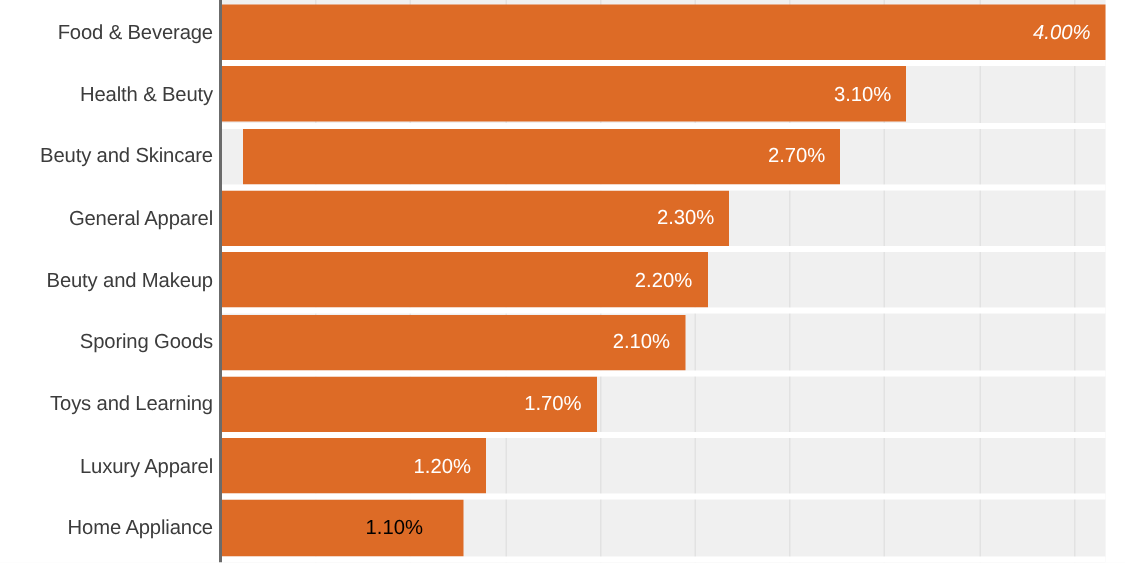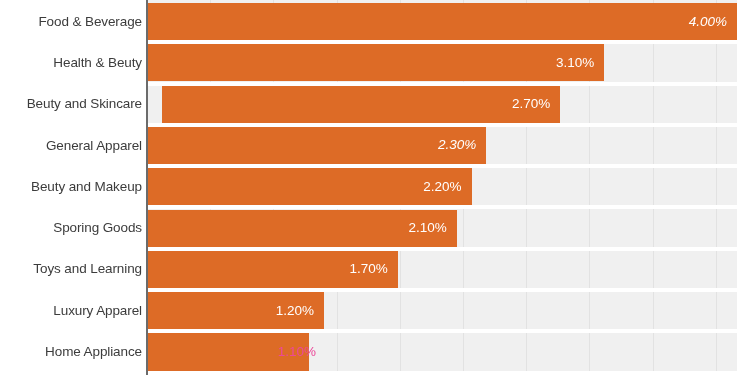--- a/index.html
+++ b/index.html
@@ -133,21 +133,21 @@
         <div class="bar-value" style="left: 580px; transform: translate(-100%, -50%); color: rgb(255, 255, 255); font-style: italic;">4.00%</div>
       </div>
       <div class="bar-row" style="left: 147px; top: 44.3px; height: 37.2px; width: 590px;">
         <div class="bar" title="Health &amp; Beuty 3.10%" style="width: 457.3px; background: rgb(221, 107, 38);"></div>
         <div class="bar-value" style="left: 447.25px; transform: translate(-100%, -50%); color: rgb(255, 255, 255); text-align: center;">3.10%</div>
       </div>
       <div class="bar-row" style="left: 162px; top: 85.6px; height: 37.2px; width: 590px;">
         <div class="bar" title="Beuty and Skincare 2.70%" style="width: 398.3px; background: rgb(221, 107, 38);"></div>
         <div class="bar-value" style="left: 388.25px; transform: translate(-100%, -50%); color: rgb(255, 255, 255);">2.70%</div>
       </div>
-      <div class="bar-row" style="left: 147px; top: 126.9px; height: 37.2px; width: 494px; font-style: italic;">
+      <div class="bar-row" style="left: 147px; top: 126.9px; height: 37.2px; width: 494px;">
         <div class="bar" title="General Apparel 2.30%" style="width: 339.3px; background: rgb(221, 107, 38);"></div>
         <div class="bar-value" style="left: 329.25px; transform: translate(-100%, -50%); color: rgb(255, 255, 255);">2.30%</div>
       </div>
       <div class="bar-row" style="left: 147px; top: 168.2px; height: 37.2px; width: 590px;">
         <div class="bar" title="Beuty and Makeup 2.20%" style="width: 324.5px; background: rgb(221, 107, 38);"></div>
         <div class="bar-value" style="left: 314.5px; transform: translate(-100%, -50%); color: rgb(255, 255, 255);">2.20%</div>
       </div>
       <div class="bar-row" style="left: 147px; top: 209.5px; height: 37.2px; width: 590px;">
         <div class="bar" title="Sporing Goods 2.10%" style="width: 309.8px; background: rgb(221, 107, 38);"></div>
         <div class="bar-value" style="left: 299.75px; transform: translate(-100%, -50%); color: rgb(255, 255, 255);">2.10%</div>
@@ -155,21 +155,21 @@
       <div class="bar-row" style="left: 147px; top: 250.8px; height: 37.2px; width: 590px;">
         <div class="bar" title="Toys and Learning 1.70%" style="width: 250.8px; background: rgb(221, 107, 38);"></div>
         <div class="bar-value" style="left: 240.75px; transform: translate(-100%, -50%); color: rgb(255, 255, 255);">1.70%</div>
       </div>
       <div class="bar-row" style="left: 147px; top: 292.1px; height: 37.2px; width: 590px;">
         <div class="bar" title="Luxury Apparel 1.20%" style="width: 177px; background: rgb(221, 107, 38);"></div>
         <div class="bar-value" style="left: 167px; transform: translate(-100%, -50%); color: rgb(255, 255, 255);">1.20%</div>
       </div>
       <div class="bar-row" style="left: 147px; top: 333.4px; height: 37.2px; width: 590px;">
         <div class="bar" title="Home Appliance 1.10%" style="width: 162.3px; background: rgb(221, 107, 38);"></div>
-        <div class="bar-value" style="left: 169px; transform: translate(-100%, -50%); color: #ec4899;">1.10%</div>
+        <div class="bar-value" style="left: 135px; transform: translate(-100%, -50%); color: #000000;">1.10%</div>
       </div>
       <div class="bar-row" style="left: 147px; top: 374.7px; height: 37.2px; width: 590px;">
         <div class="bar" title="Home Furniture 0.70%" style="width: 103.3px; background: rgb(221, 107, 38);"></div>
       </div>
     </div>
 
   <div id="gaps-layer">
       <div class="row-gap-strip" style="top: 40.2px; height: 4.1px; left: 147px; width: 590px;"></div>
       <div class="row-gap-strip" style="top: 81.5px; height: 4.1px; left: 147px; width: 590px;"></div>
       <div class="row-gap-strip" style="top: 122.8px; height: 4.1px; left: 147px; width: 590px;"></div>

